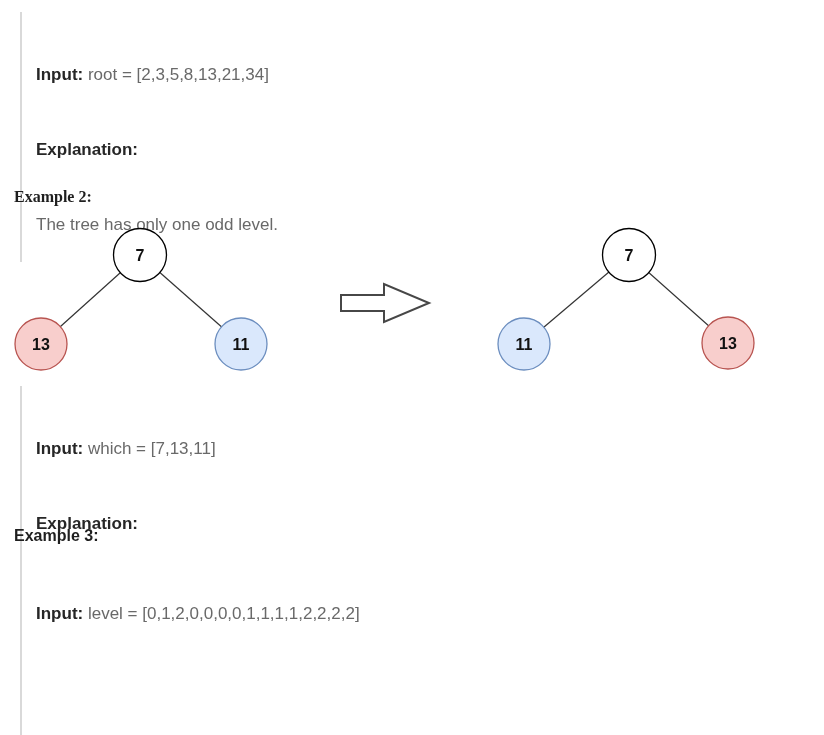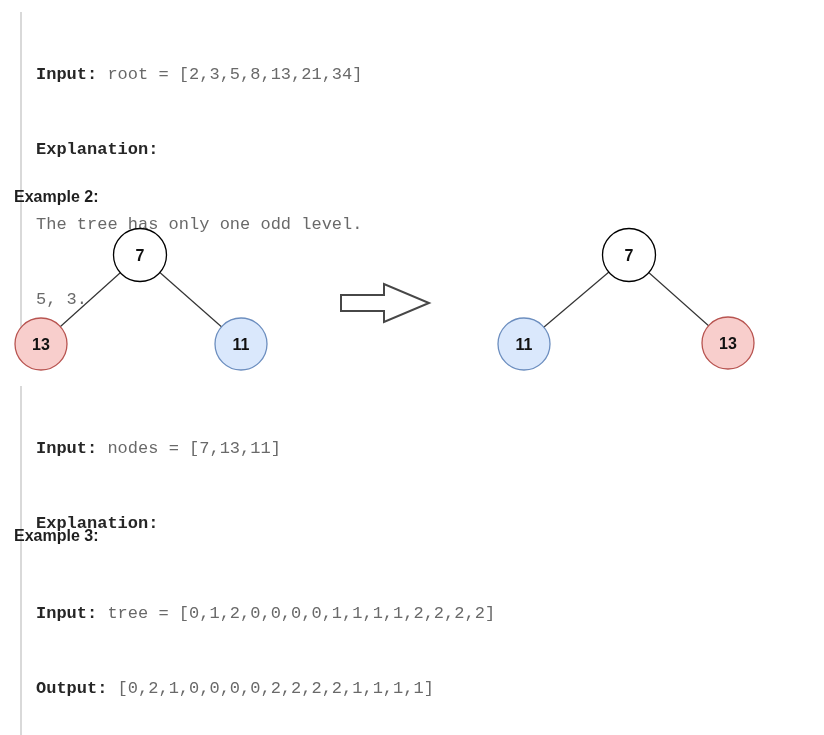--- a/index.html
+++ b/index.html
@@ -8,21 +8,21 @@
     background: #ffffff;
     position: relative;
     overflow: hidden;
     font-family: "Liberation Sans", sans-serif;
   }
   .codeblock {
     position: absolute;
     left: 20px;
     border-left: 2px solid #d9d9d9;
     padding-left: 14px;
-    font-family: Liberation Mono, monospace;
+    font-family: Liberation Sans, sans-serif;
     font-size: 17px;
     line-height: 25px;
     color: #696969;
     white-space: pre;
   }
   .codeblock .lbl {
     font-weight: bold;
     color: #262626;
   }
   .example-heading {
@@ -50,24 +50,23 @@
   }
   .arrow-shape { fill: #ffffff; stroke-width: 2; stroke-linejoin: miter; }
 </style>
 </head>
 <body>
 
 <div class="codeblock" style="top: 12px;">
   <div><span class="lbl">Input:</span><span> root = [2,3,5,8,13,21,34]</span></div>
   <div><span class="lbl">Explanation:</span></div>
   <div>The tree has only one odd level.</div>
-  <div>5, 3.</div>
 </div>
 
-<div class="example-heading" style="top: 187px;">Example 2:</div>
+<div class="example-heading" style="top: 187px; font-family: Liberation Serif, serif;">Example 2:</div>
 
 <svg class="diagram-svg" width="824" height="160" viewBox="0 0 824 160">
 
   <g>
     <line class="edge" x1="140" y1="37" x2="41" y2="126"></line>
     <line class="edge" x1="140" y1="37" x2="241" y2="126"></line>
     <circle class="node-circle" cx="140" cy="37" r="26.5" fill="#ffffff" stroke="#000000"></circle>
     <circle class="node-circle" cx="41" cy="126" r="26" fill="#f8cecc" stroke="#b85450"></circle>
     <circle class="node-circle" cx="241" cy="126" r="26" fill="#dae8fc" stroke="#6c8ebf"></circle>
     <text class="node-label" x="140" y="43">7</text>
@@ -83,27 +82,26 @@
     <circle class="node-circle" cx="629" cy="37" r="26.5" fill="#ffffff" stroke="#000000"></circle>
     <circle class="node-circle" cx="524" cy="126" r="26" fill="#dae8fc" stroke="#6c8ebf"></circle>
     <circle class="node-circle" cx="728" cy="125" r="26" fill="#f8cecc" stroke="#b85450"></circle>
     <text class="node-label" x="629" y="43">7</text>
     <text class="node-label" x="524" y="132">11</text>
     <text class="node-label" x="728" y="131">13</text>
   </g>
 </svg>
 
 <div class="codeblock" style="top: 386px;">
-  <div><span class="lbl">Input:</span><span> nodes = [7,13,11]</span></div>
+  <div><span class="lbl">Input:</span><span> which = [7,13,11]</span></div>
   <div><span class="lbl">Explanation:</span></div>
 </div>
 
 <div class="example-heading" style="top: 526px;">Example 3:</div>
 
 <div class="codeblock" style="top: 551px;">
-  <div><span class="lbl">Input:</span><span> tree = [0,1,2,0,0,0,0,1,1,1,1,2,2,2,2]</span></div>
-  <div><span class="lbl">Output:</span><span> [0,2,1,0,0,0,0,2,2,2,2,1,1,1,1]</span></div>
+  <div><span class="lbl">Input:</span><span> level = [0,1,2,0,0,0,0,1,1,1,1,2,2,2,2]</span></div>
   
   
   
   
   
 </div>
 
 </body></html>

